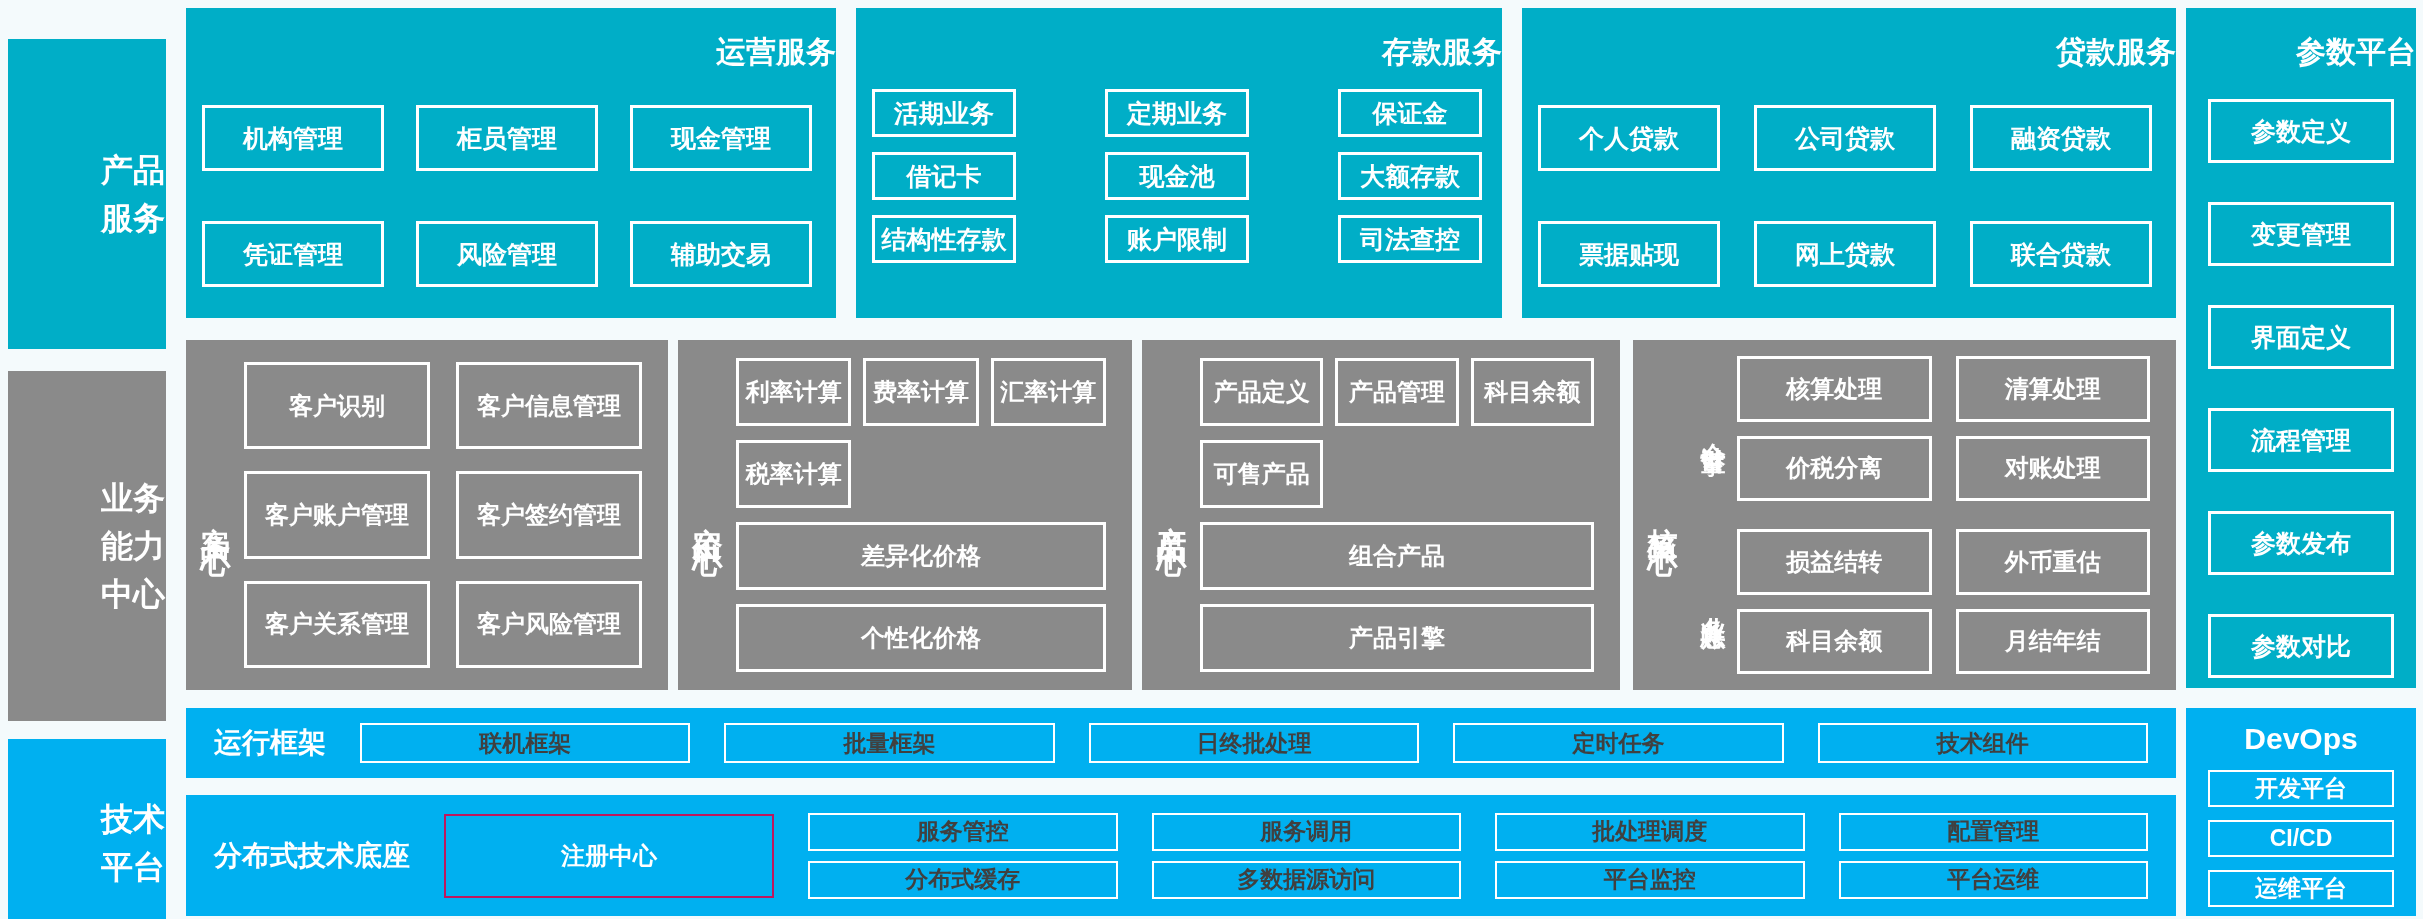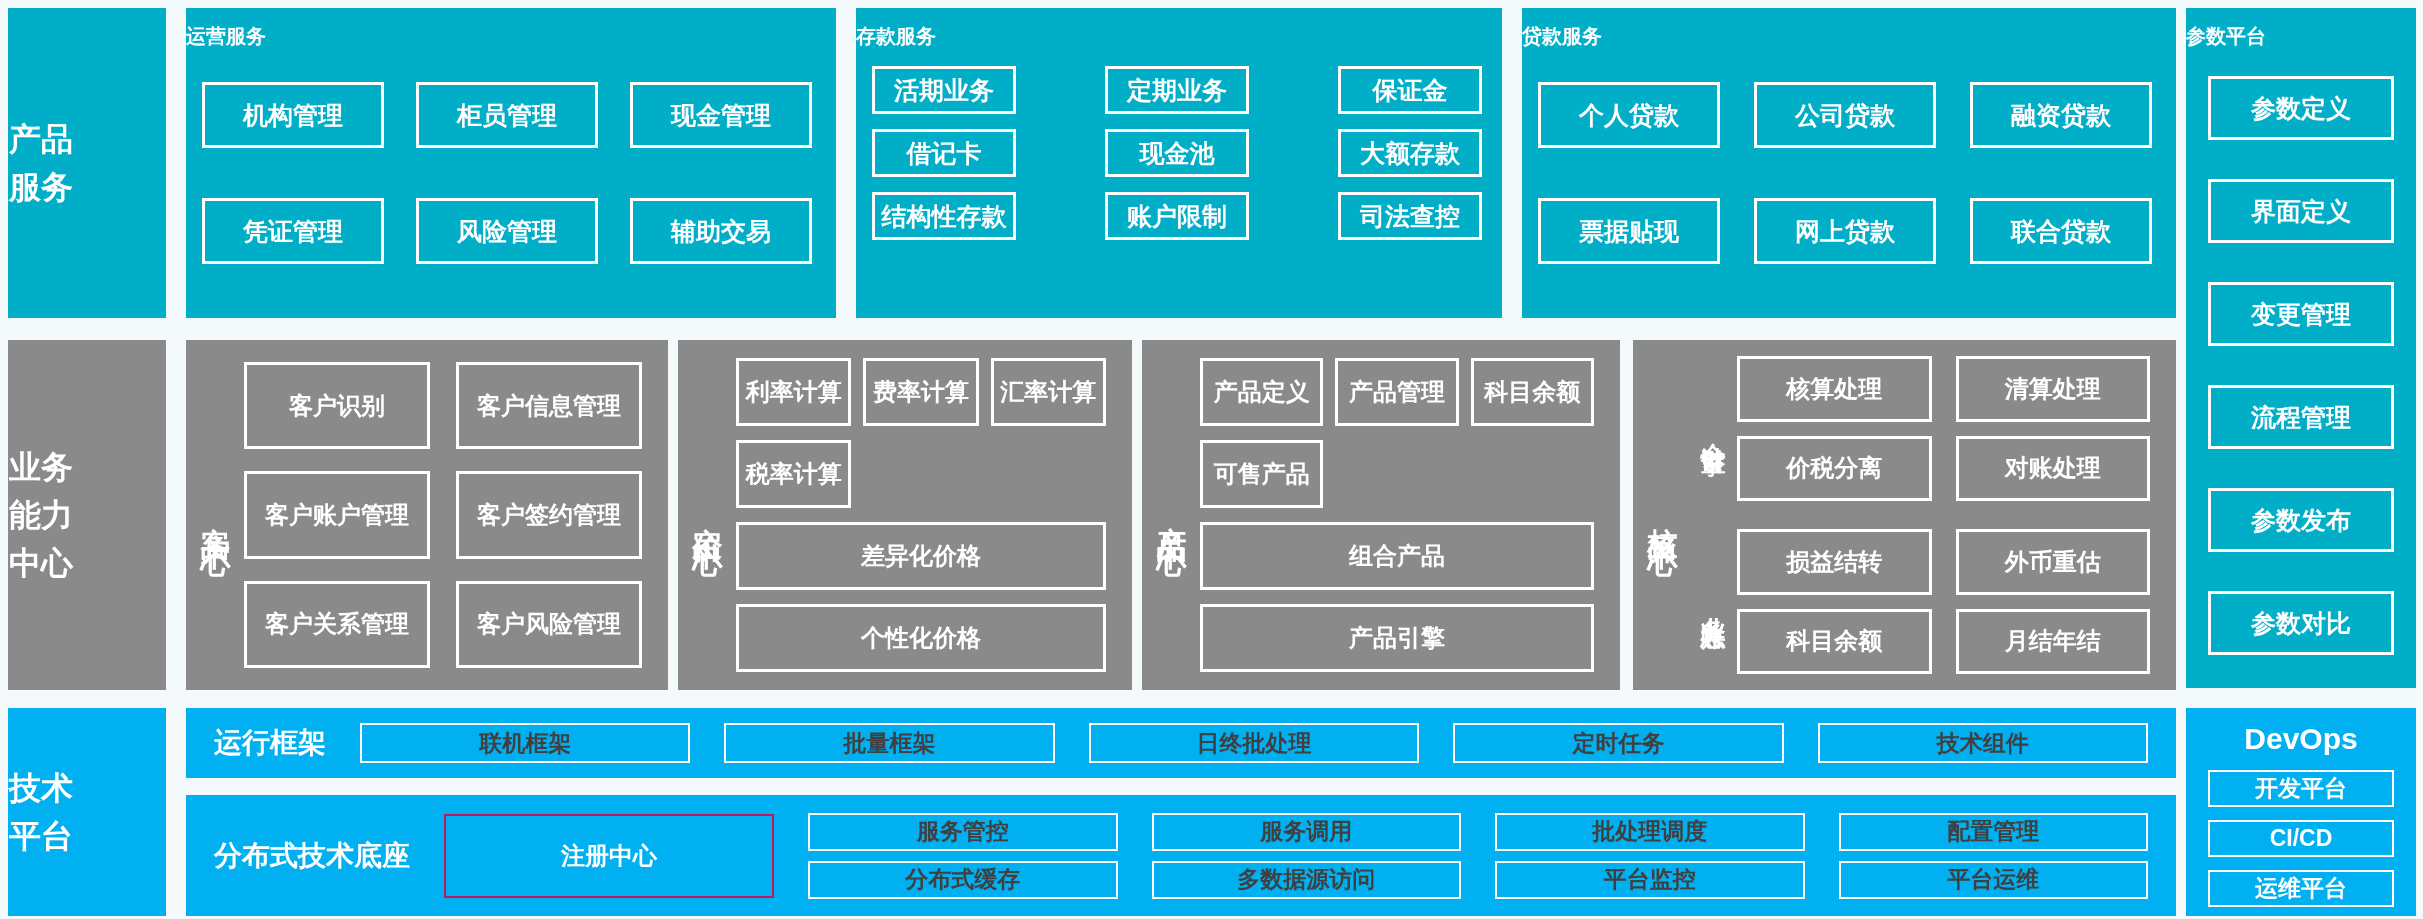--- a/index.html
+++ b/index.html
@@ -13,29 +13,29 @@
     width:2423px; height:919px;
     background:#f4fafc;
     overflow:hidden;
   }
   .panel { position:absolute; color:#fff; box-sizing:border-box; }
   .teal { background:#00aec7; }
   .blue { background:#00b0f0; }
   .gray { background:#8a8a8a; }
 
   
-  .rail { display:flex; align-items:center; justify-content:flex-start; text-align:center; }
+  .rail { display:flex; align-items:center; justify-content:flex-end; text-align:center;margin-top:31px; }
   .rail-text {
     display:block; width:66px;
     font-size:32px; font-weight:700; line-height:1.5;
     word-break:break-all;
   }
 
   
-  .sec-title { text-align:left; font-size:20px; font-weight:700; padding-top:15px; }
+  .sec-title { text-align:right; font-size:30px; font-weight:700; padding-top:24px; }
   .box {
     border:3px solid #fff;
     display:flex; align-items:center; justify-content:center;
     font-size:25px; font-weight:700; color:#fff; text-align:center;
     box-sizing:border-box;
   }
   .grid-ops {
     display:grid; grid-template-columns:repeat(3,182px);
     justify-content:space-between; row-gap:50px;
     padding:32px 24px 0 16px;
@@ -153,22 +153,22 @@
       <div class="box">票据贴现</div>
       <div class="box">网上贷款</div>
       <div class="box">联合贷款</div>
     </div>
   </div>
 
   <div class="panel teal" style="left:2186px; top:8px; width:230px; height:680px;">
     <div class="sec-title">参数平台</div>
     <div class="param-list">
       <div class="box">参数定义</div>
+      <div class="box">变更管理</div>
       <div class="box">界面定义</div>
-      <div class="box">变更管理</div>
       <div class="box">流程管理</div>
       <div class="box">参数发布</div>
       <div class="box">参数对比</div>
     </div>
   </div>
 
   <div class="panel gray center-panel" style="left:186px; top:340px; width:482px; height:350px;">
     <div class="vlabel">客户中心</div>
     <div class="grid-2x3">
       <div class="box">客户识别</div>

